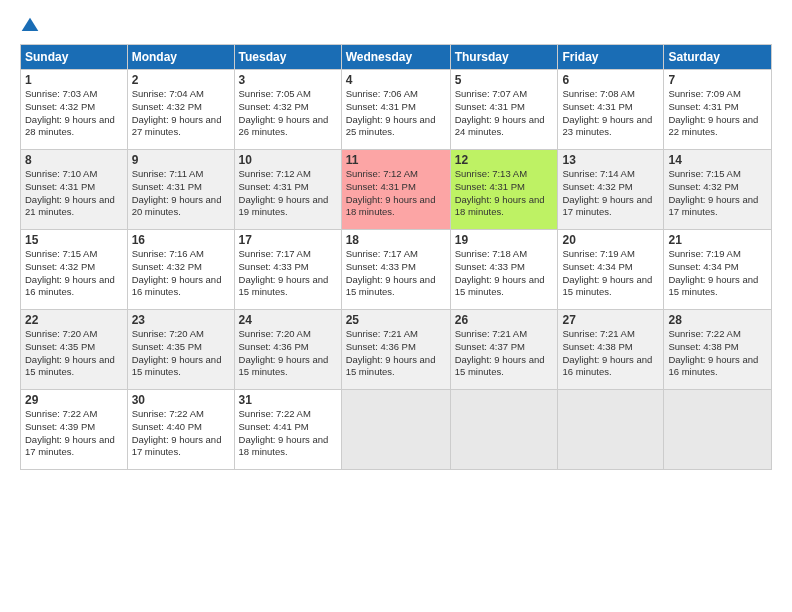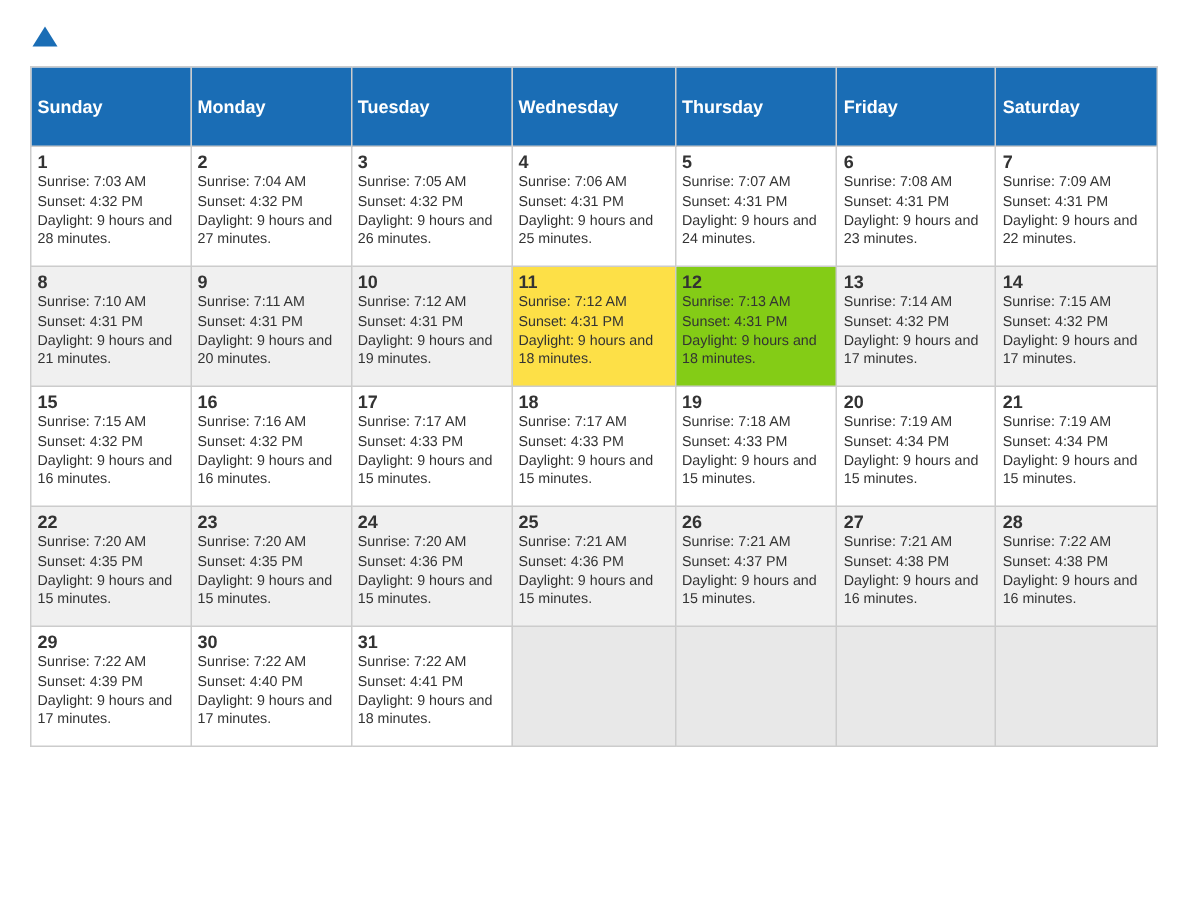--- a/index.html
+++ b/index.html
@@ -61,21 +61,21 @@
       margin-top: 2px;
     }
     .calendar {
       width: 100%;
       border-collapse: collapse;
       font-size: 10px;
     }
     .calendar th {
       background-color: #1a6db5;
       color: #fff;
-      padding: 19px 4px;
+      padding: 5px 4px;
       text-align: left;
       font-size: 12px;
       font-weight: bold;
       border: 1px solid #ccc;
     }
     .calendar td {
       border: 1px solid #ccc;
       padding: 3px 4px;
       vertical-align: top;
       width: 113px;
@@ -170,25 +170,25 @@
         <span class="day-info">Sunrise: 7:10 AM<br>Sunset: 4:31 PM<br>Daylight: 9 hours and 21 minutes.</span>
       </td>
           <td style="background: rgb(240, 240, 240);">
         <span class="day-num">9</span>
         <span class="day-info">Sunrise: 7:11 AM<br>Sunset: 4:31 PM<br>Daylight: 9 hours and 20 minutes.</span>
       </td>
           <td style="background: rgb(240, 240, 240);">
         <span class="day-num">10</span>
         <span class="day-info">Sunrise: 7:12 AM<br>Sunset: 4:31 PM<br>Daylight: 9 hours and 19 minutes.</span>
       </td>
-          <td style="background: #fde047; margin-left: 40px;">
+          <td style="background: #fca5a5; margin-left: 40px;">
         <span class="day-num">11</span>
         <span class="day-info">Sunrise: 7:12 AM<br>Sunset: 4:31 PM<br>Daylight: 9 hours and 18 minutes.</span>
       </td>
-          <td style="background: #84cc16; margin-top: 24px;">
+          <td style="background: #bef264; margin-top: 24px;">
         <span class="day-num">12</span>
         <span class="day-info">Sunrise: 7:13 AM<br>Sunset: 4:31 PM<br>Daylight: 9 hours and 18 minutes.</span>
       </td>
           <td style="background: rgb(240, 240, 240);">
         <span class="day-num">13</span>
         <span class="day-info">Sunrise: 7:14 AM<br>Sunset: 4:32 PM<br>Daylight: 9 hours and 17 minutes.</span>
       </td>
           <td style="background: rgb(240, 240, 240);">
         <span class="day-num">14</span>
         <span class="day-info">Sunrise: 7:15 AM<br>Sunset: 4:32 PM<br>Daylight: 9 hours and 17 minutes.</span>

